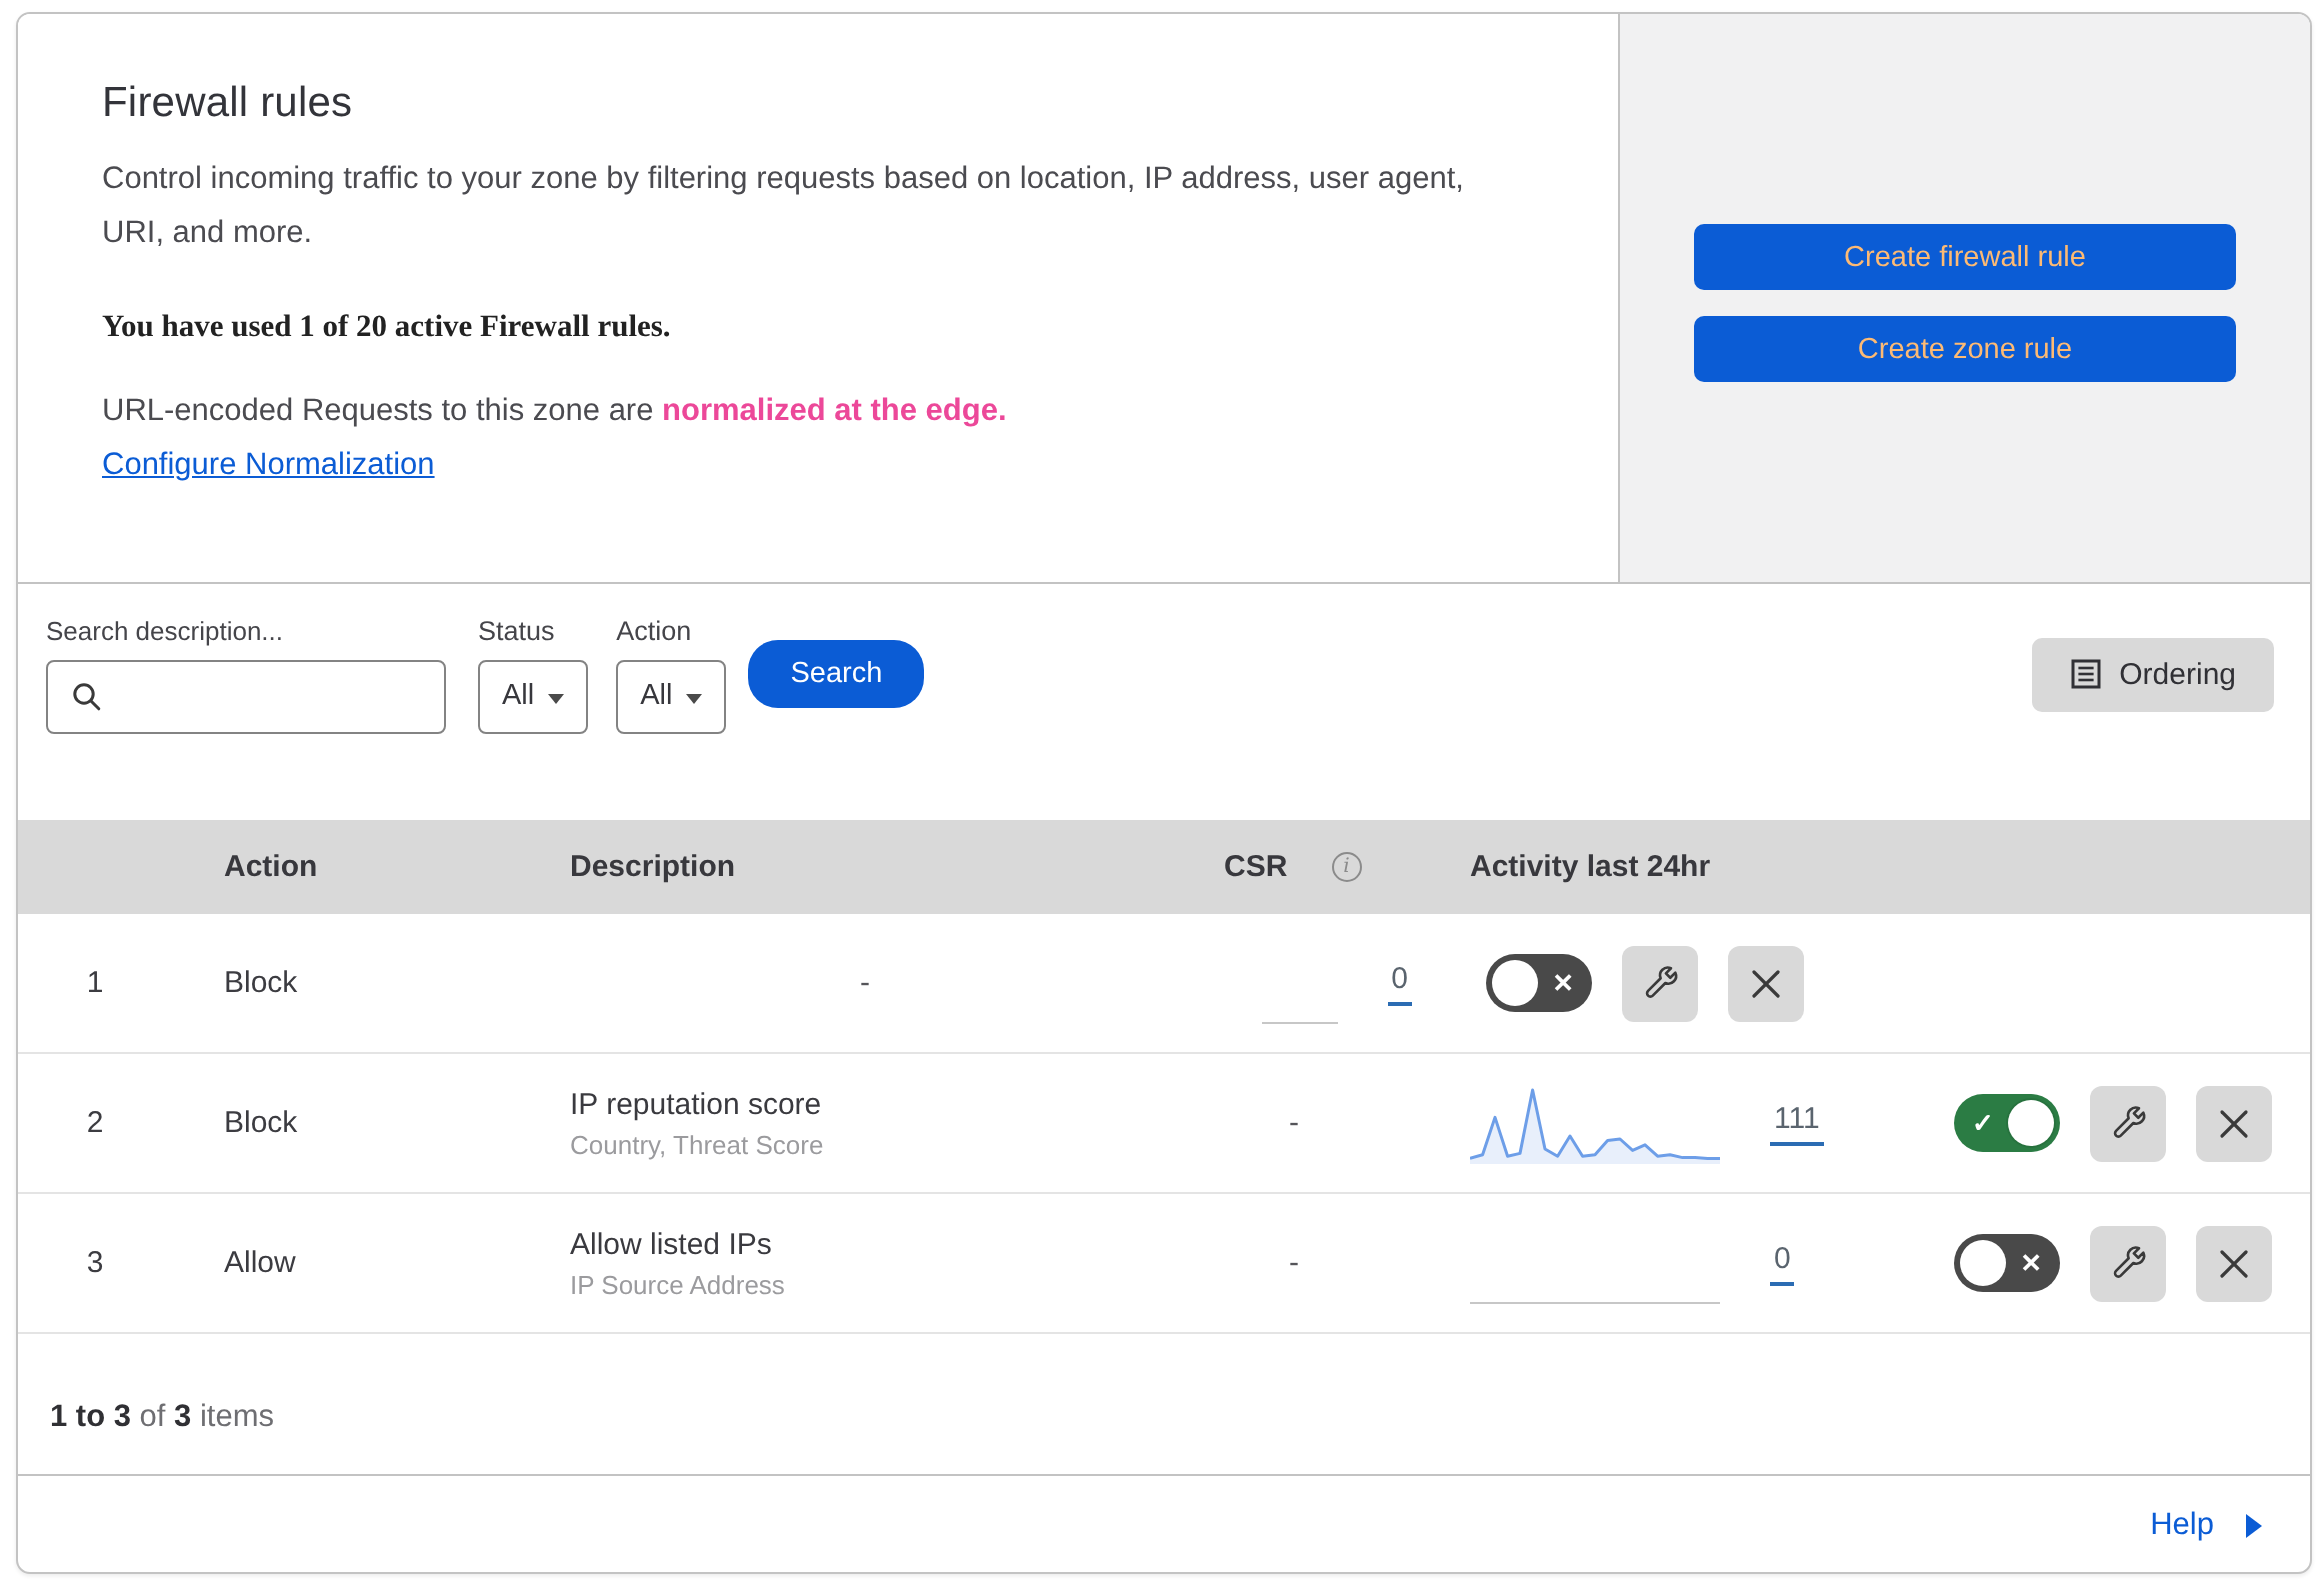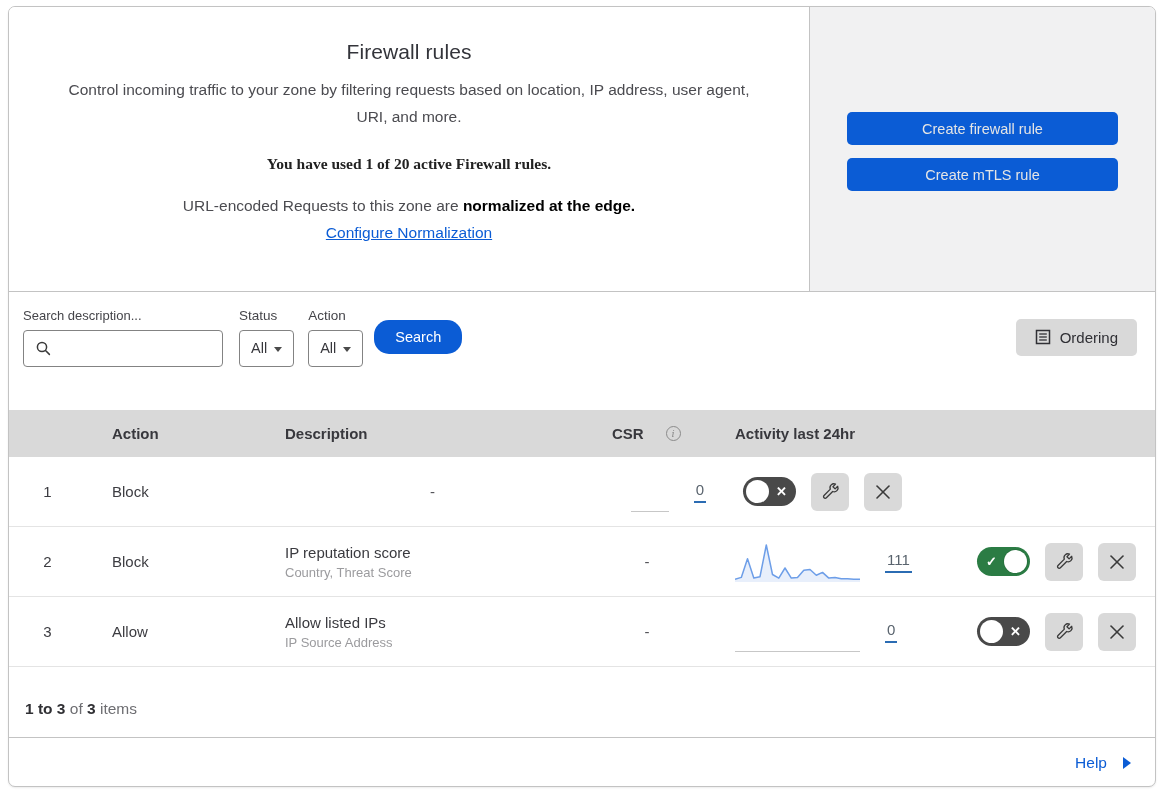--- a/index.html
+++ b/index.html
@@ -20,31 +20,31 @@
     color:#333;
     width:1161px;height:791px;overflow:hidden;
   }
   .card{
     position:relative;margin:6px 5px 4px 8px;width:1148px;height:781px;
     border:1px solid var(--border);border-radius:7px;background:#fff;overflow:hidden;
     box-shadow:0 1px 2px rgba(0,0,0,.08);
   }
   
   .top{display:flex;height:285px;border-bottom:1px solid var(--border);}
-  .top-left{flex:1;background:#fff;padding:33px 42px;border-right:1px solid var(--border);text-align:center;}
+  .top-left{flex:1;background:#fff;padding:33px 42px;border-right:1px solid var(--border);}
   .page-title{font-size:21px;font-weight:400;color:#33343a;letter-spacing:.1px;}
   .page-desc{margin-top:13px;font-size:15.5px;color:#4b4b50;line-height:1.72;max-width:725px;}
   .usage{margin-top:25px;font-size:15.5px;font-weight:700;color:#222;font-family:Liberation Serif, serif;}
   .norm{margin-top:24px;font-size:15.5px;color:#4b4b50;}
-  .norm b{color:#000000;}
+  .norm b{color:#ec4899;}
   .link{display:inline-block;margin-top:9px;font-size:15.5px;color:var(--accent);text-decoration:underline;cursor:pointer;}
   .top-right{width:345px;background:var(--panel-gray);padding-top:105px;}
   .cta{
     display:block;width:271px;height:33px;margin:0 auto 13px auto;
-    background:var(--accent);color:#e5e5e5;border:none;border-radius:5px;
+    background:var(--accent);color:#fdba74;border:none;border-radius:5px;
     font-size:14.5px;font-family:inherit;cursor:pointer;
   }
   
   .filters{display:flex;align-items:center;height:118px;padding:0 18px 28px 14px;background:#fff;}
   .fcol{display:flex;flex-direction:column;}
   .flabel{font-size:13.5px;color:#45454a;margin-bottom:7px;}
   .flabel.small{font-size:13px;}
   .search-box{
     width:200px;height:37px;border:1px solid #838383;border-radius:4px;background:#fff;
     display:flex;align-items:center;padding-left:11px;
@@ -118,21 +118,21 @@
   <div class="top">
     <div class="top-left">
       <div class="page-title">Firewall rules</div>
       <p class="page-desc">Control incoming traffic to your zone by filtering requests based on location, IP address, user agent, URI, and more.</p>
       <p class="usage">You have used 1 of 20 active Firewall rules.</p>
       <p class="norm"><span>URL-encoded Requests to this zone are </span><b>normalized at the edge.</b></p>
       <a class="link">Configure Normalization</a>
     </div>
     <div class="top-right">
       <button class="cta">Create firewall rule</button>
-      <button class="cta">Create mTLS rule</button>
+      <button class="cta">Create zone rule</button>
     </div>
   </div>
 
   <div class="filters">
     <div class="fcol">
       <span class="flabel small">Search description...</span>
       <div class="search-box">
         <span style="display:flex;">
           <svg width="17" height="17" viewBox="0 0 17 17">
               <circle cx="7" cy="7" r="4.6" fill="none" stroke="#3a3a3a" stroke-width="1.5"></circle>

